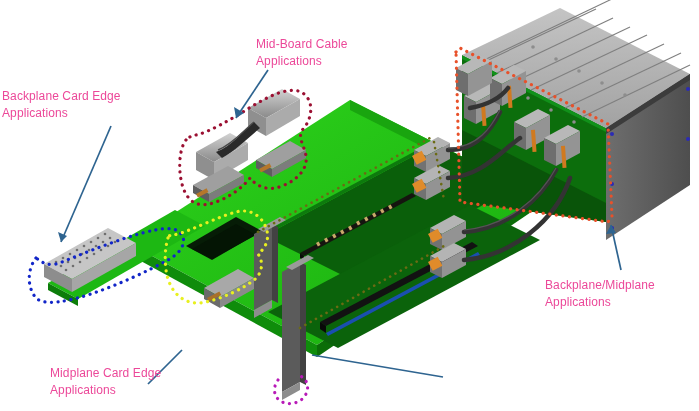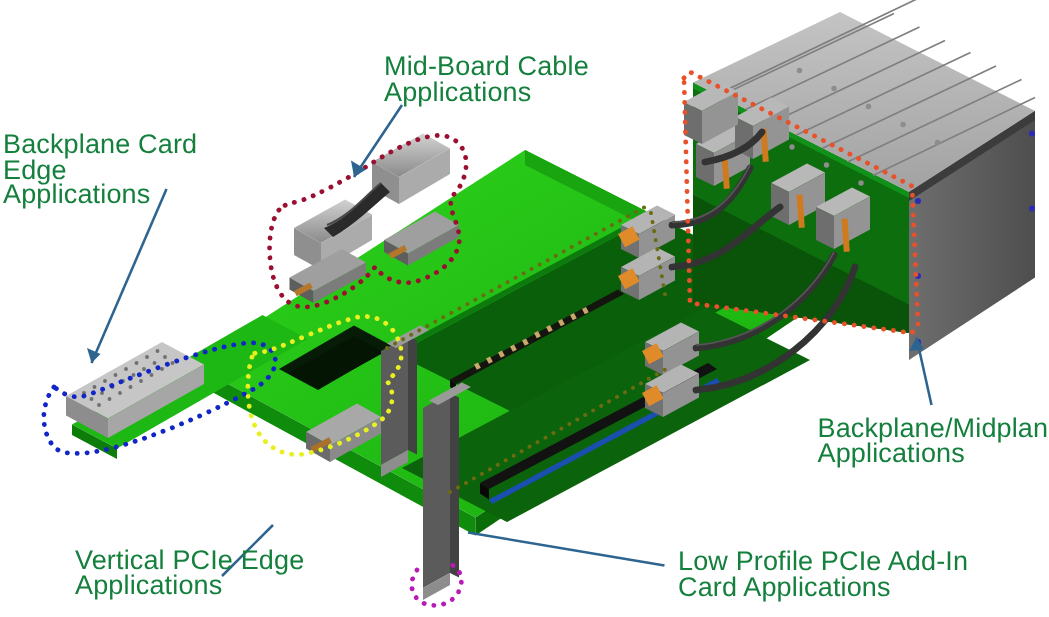--- a/index.html
+++ b/index.html
@@ -19,23 +19,23 @@
   #diagram-svg {
     position: absolute;
     left: 0;
     top: 0;
     width: 699px;
     height: 411px;
   }
   .callout-label {
     position: absolute;
     font-family: "Liberation Sans", sans-serif;
-    font-size: 18px;
+    font-size: 12px;
     line-height: 16.5px;
-    color: #15803d;
+    color: #ec4899;
     letter-spacing: 0.1px;
     white-space: pre-line;
     pointer-events: auto;
   }
   #label-horizontal-card-edge { left: 2px;   top: 88px;  width: 175px; }
   #label-mid-board-cable      { left: 256px; top: 36px;  width: 150px; }
   #label-backplane-midplane   { left: 545px; top: 277px; width: 165px; }
   #label-vertical-card-edge   { left: 50px;  top: 365px; width: 160px; }
   #label-low-profile-pcie     { left: 452px; top: 366px; width: 200px; }
 </style>
@@ -350,19 +350,17 @@
 
   <div class="callout-label" id="label-horizontal-card-edge">Backplane Card Edge
 Applications</div>
 
   <div class="callout-label" id="label-mid-board-cable">Mid-Board Cable
 Applications</div>
 
   <div class="callout-label" id="label-backplane-midplane">Backplane/Midplane
 Applications</div>
 
-  <div class="callout-label" id="label-vertical-card-edge">Vertical PCIe Edge
+  <div class="callout-label" id="label-vertical-card-edge">Midplane Card Edge
 Applications</div>
 
-  <div class="callout-label" id="label-low-profile-pcie">Low Profile PCIe Add-In
-Card Applications</div>
 
 </div>
 
 </body></html>

